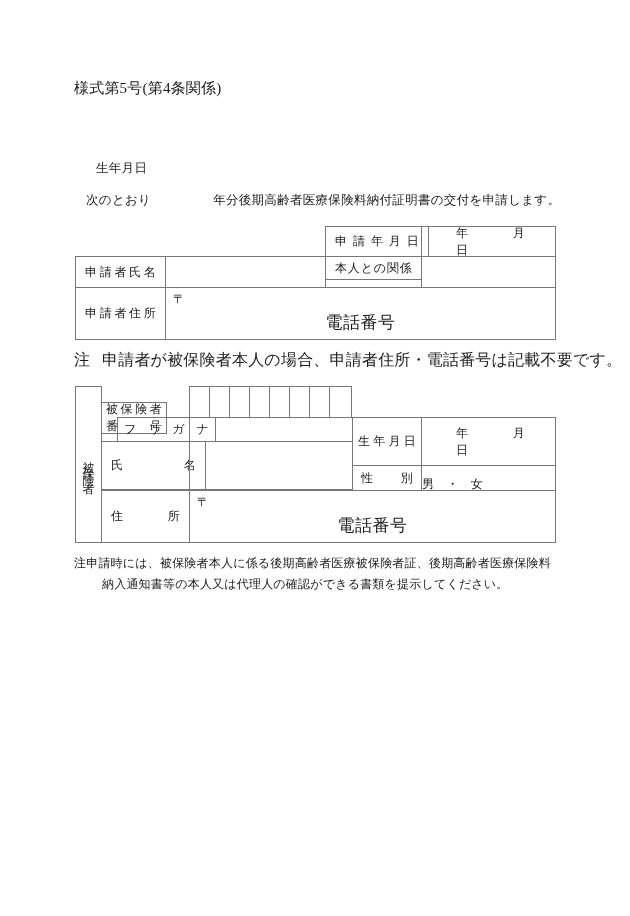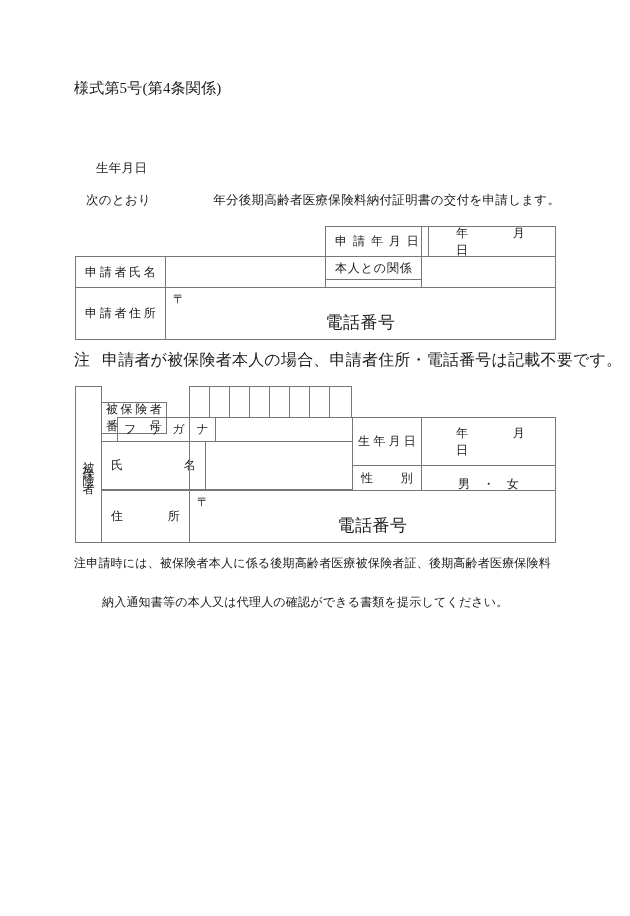--- a/index.html
+++ b/index.html
@@ -78,21 +78,21 @@
     width: 100%;
     text-align: justify;
     text-align-last: justify;
     padding: 0 9px;
     box-sizing: border-box;
     letter-spacing: 0.2px;
   }
   .cell .centered {
     display: block;
     width: 100%;
-    text-align: center;
+    text-align: left;
     letter-spacing: 0.2px;
     margin-top: 12px;
   }
   .cell .ymd {
     display: block;
     width: 100%;
     box-sizing: border-box;
     padding: 0 30px 0 34px;
     text-align: justify;
     text-align-last: justify;
@@ -154,21 +154,21 @@
     display: inline-block;
     width: 28px;
   }
   .note-2 {
     position: absolute;
     font-size: 12px;
     letter-spacing: 0.2px;
     line-height: 21px;
   }
   .note-2 .line1 { display: block; white-space: nowrap; }
-  .note-2 .line2 { display: block; white-space: nowrap; padding-left: 28px; margin-top: 18px; }
+  .note-2 .line2 { display: block; white-space: nowrap; padding-left: 28px; }
 </style>
 </head>
 <body>
 
 <div class="page">
 
   <div class="form-number">様式第5号(第4条関係)</div>
   <div class="addressee">生年月日</div>
 
   <div class="intro-line">

